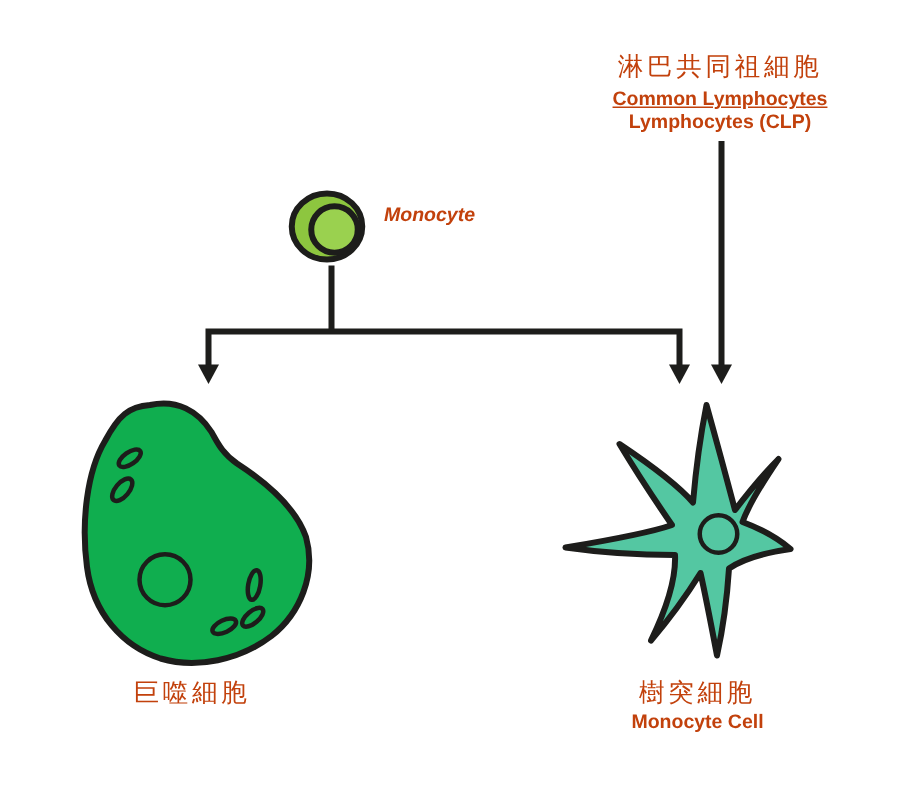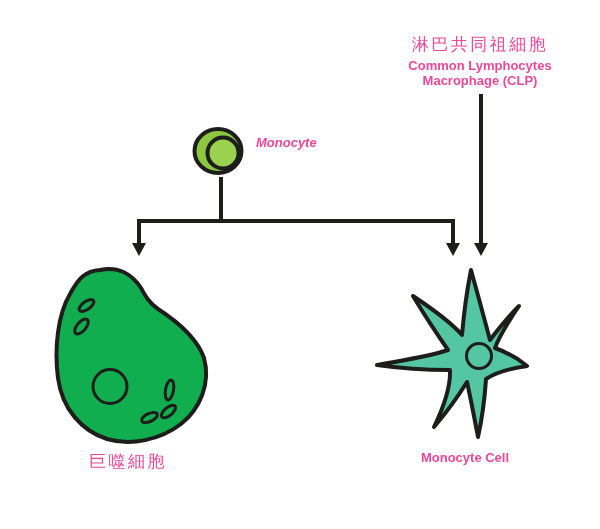--- a/index.html
+++ b/index.html
@@ -1,18 +1,18 @@
 <!DOCTYPE html>
 <html><head>
 <meta charset="utf-8">
 <style>
   html,body{margin:0;padding:0;background:#ffffff;}
   .canvas{
     position:relative;width:600px;height:529px;background:#ffffff;overflow:hidden;
-    font-family:"Liberation Sans","DejaVu Sans",sans-serif;color:#ec4899;
+    font-family:"Liberation Sans","DejaVu Sans",sans-serif;color:#c2410c;
   }
   .art{position:absolute;left:0;top:0;}
   .line{fill:none;stroke:#1d1d1b;stroke-width:4;}
   .thin{fill:none;stroke:#1d1d1b;stroke-width:3;}
   .ink{fill:#1d1d1b;stroke:none;}
   .cell-outline{stroke:#1d1d1b;stroke-width:4;stroke-linejoin:round;}
   .label{position:absolute;}
   .center{text-align:center;}
   .zh{font-size:17px;letter-spacing:2.5px;line-height:23px;white-space:nowrap;font-weight:500;}
   .en{font-size:13px;font-weight:600;line-height:15px;white-space:nowrap;}
@@ -75,29 +75,30 @@
                Q412 370 377 365
                Q431 356 448 350
                Q428 321 413 296
                Q449 320 462 335 Z" fill="#54c7a2"></path>
       <circle class="thin" cx="479" cy="356" r="12.5" stroke-width="3.2"></circle>
     </g>
   </svg>
 
   <div class="label center" style="left:390px;top:33px;width:180px;">
     <div class="zh">淋巴共同祖細胞</div>
-    <div class="en" style="margin-top:2px;">Common Lymphocytes</div>
-    <div class="en">Macrophage (CLP)</div>
+    <div class="en" style="margin-top:2px;text-decoration:underline;">Common Lymphocytes</div>
+    <div class="en">Lymphocytes (CLP)</div>
   </div>
 
   <div class="label" style="left:256px;top:133px;">
     <div class="en" style="margin-top:2px;font-style:italic;">Monocyte</div>
   </div>
 
   <div class="label center" style="left:58px;top:450px;width:140px;">
     <div class="zh">巨噬細胞</div>
   </div>
 
   <div class="label center" style="left:395px;top:450px;width:140px;">
+    <div class="zh">樹突細胞</div>
     <div class="en">Monocyte Cell</div>
   </div>
 
 </div>
 
 </body></html>

